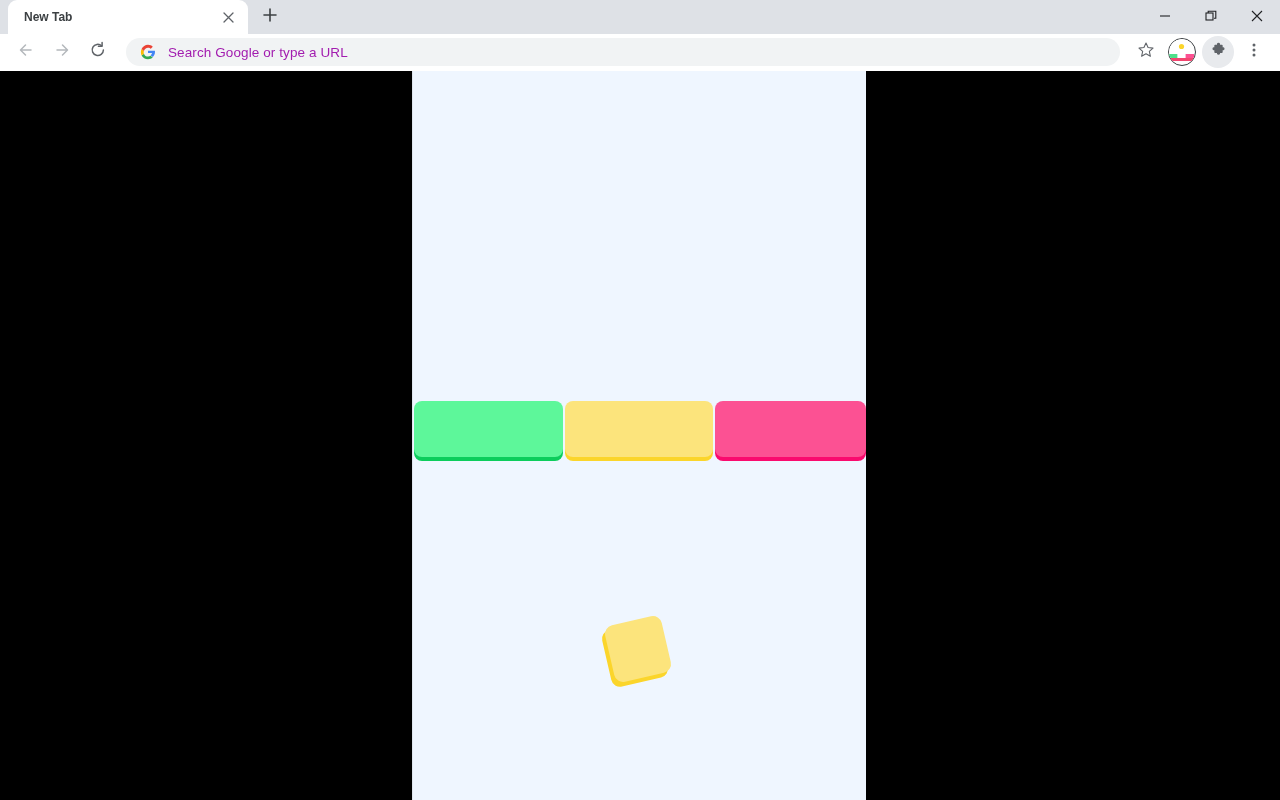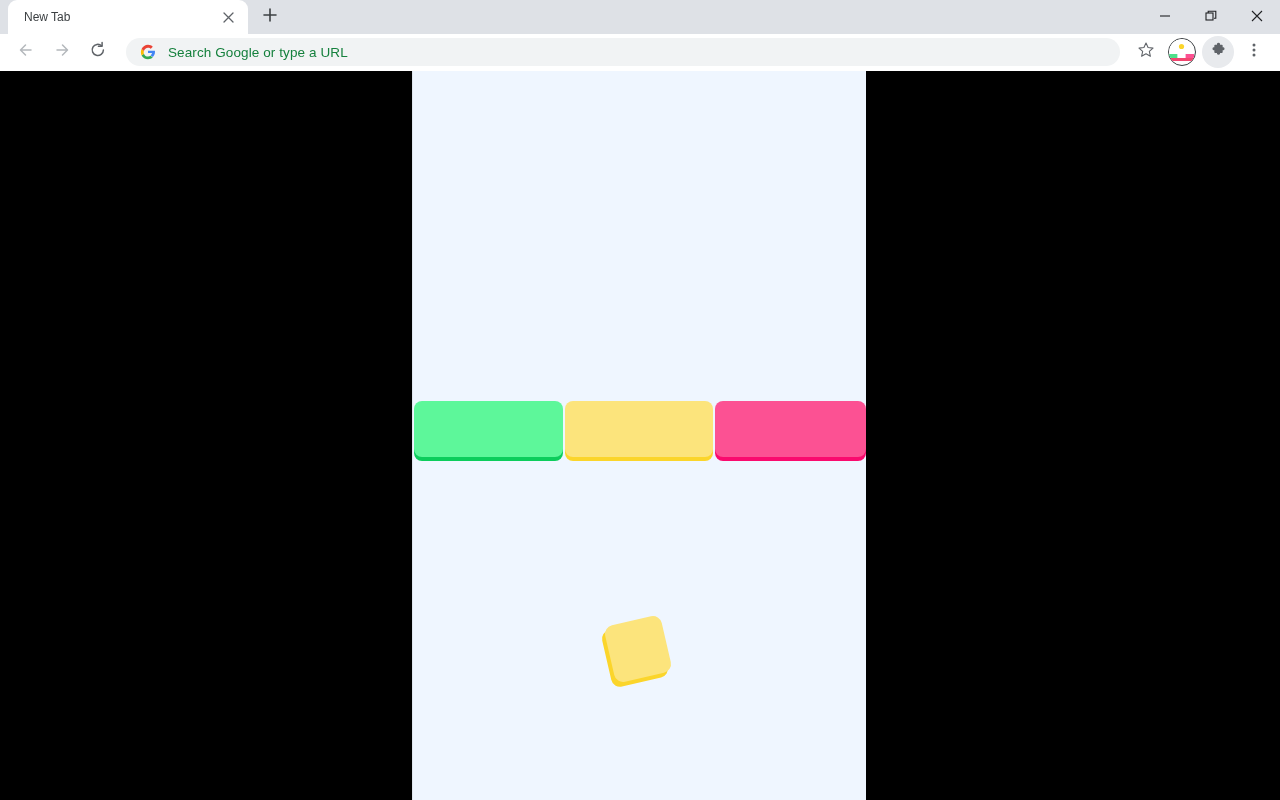--- a/index.html
+++ b/index.html
@@ -19,20 +19,21 @@
     display:flex; align-items:flex-end;
   }
   .tab {
     position:relative;
     margin-left:8px;
     width:240px; height:34px;
     background:#ffffff;
     border-top-left-radius:9px; border-top-right-radius:9px;
     display:flex; align-items:center;
     padding:0 10px 0 16px;
+    font-weight:bold;
   }
   .tab-title {
     font-size:12px; color:#3c4043; flex:1;
     white-space:nowrap; overflow:hidden; text-overflow:ellipsis;
     line-height:34px;
   }
   .tab-close {
     width:20px; height:20px; border-radius:50%;
     display:flex; align-items:center; justify-content:center;
     flex:0 0 auto;
@@ -67,21 +68,21 @@
     flex:0 0 auto;
   }
   .omnibox {
     flex:1; height:28px; margin:0 8px 0 10px;
     background:#f1f3f4;
     border-radius:16px;
     display:flex; align-items:center;
     padding:0 14px;
   }
   .omnibox-text {
-    font-size:13.5px; color:#15803d; margin-left:12px;
+    font-size:13.5px; color:#a21caf; margin-left:12px;
     letter-spacing:0.1px;
   }
   .g-logo { width:16px; height:16px; flex:0 0 auto; display:block; }
   .tb-right { display:flex; align-items:center; flex:0 0 auto; }
   .tb-icon {
     width:32px; height:32px; margin:0 2px;
     border-radius:50%;
     display:flex; align-items:center; justify-content:center;
   }
   .tb-icon.ext { background:#e8eaed; }

